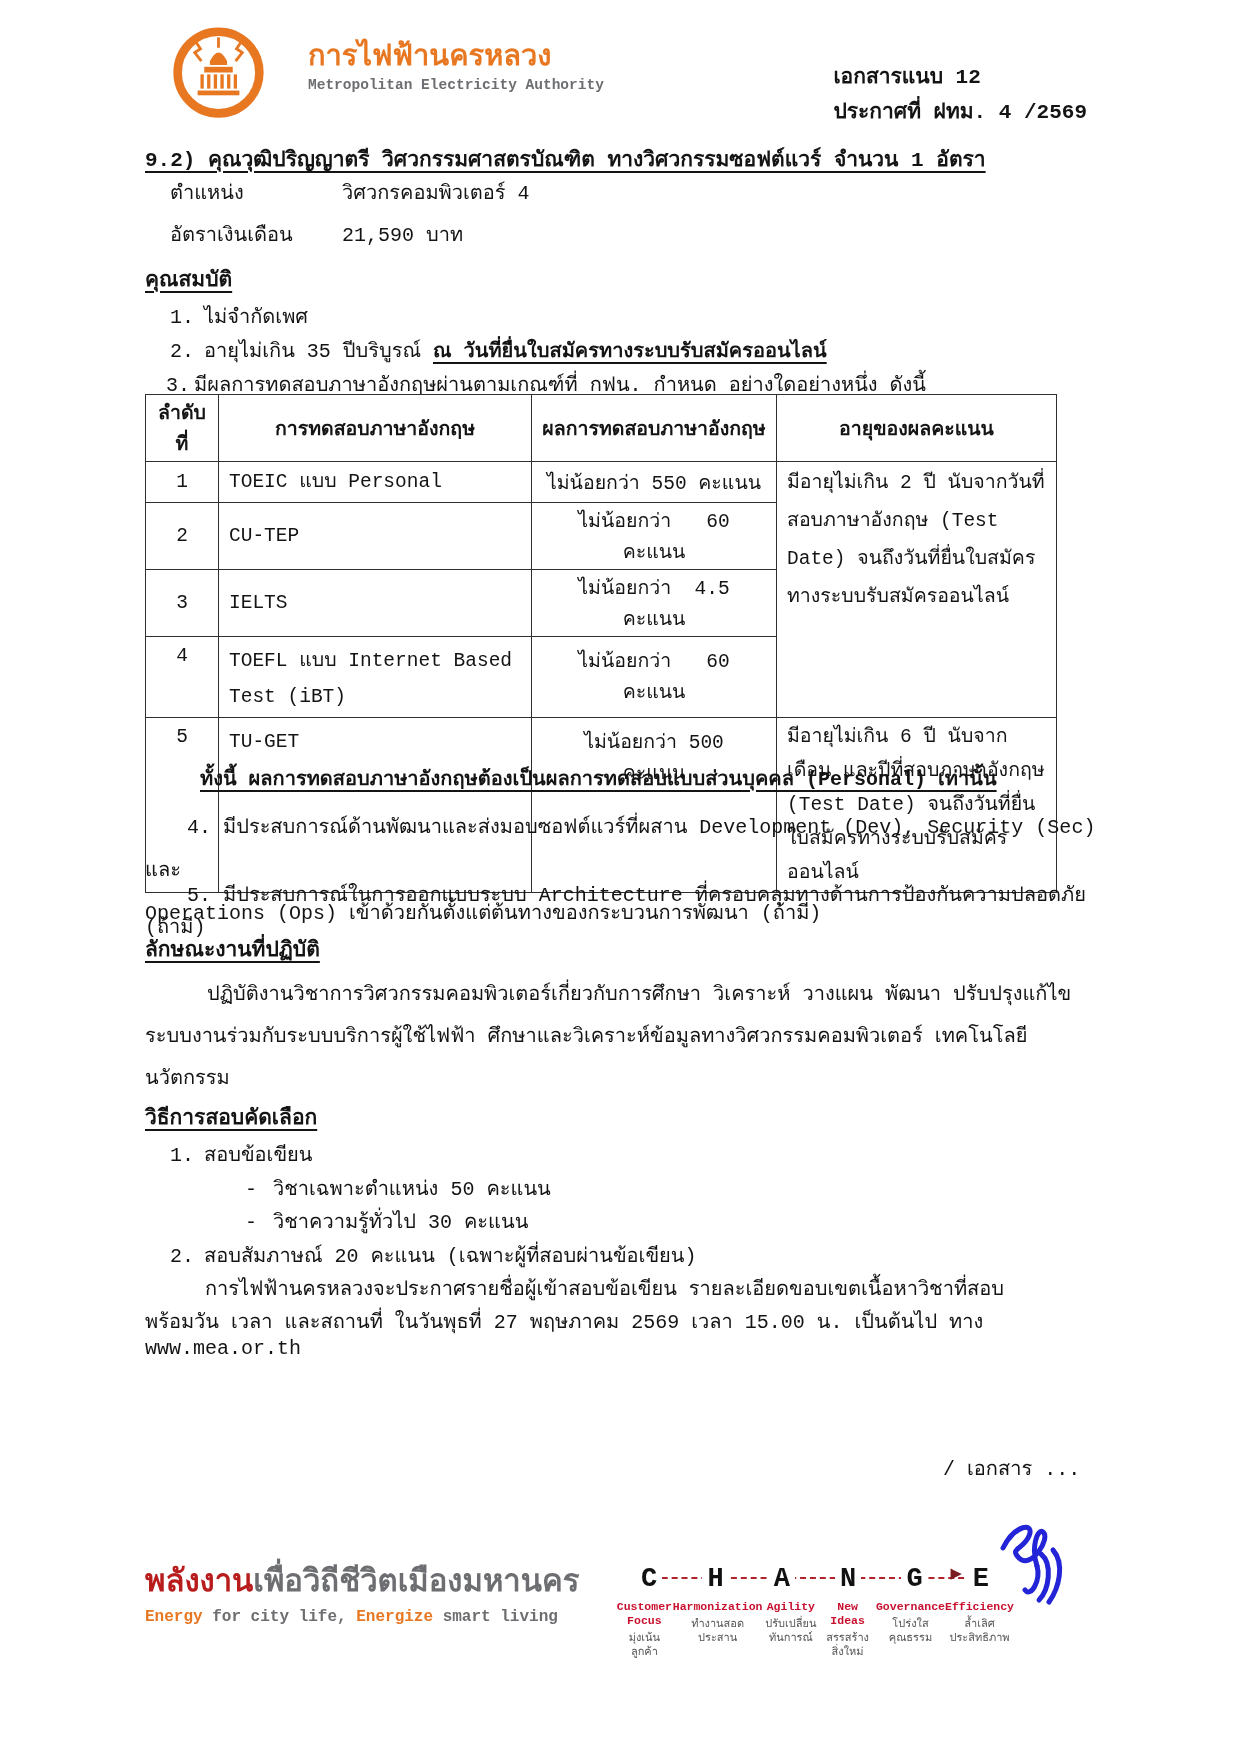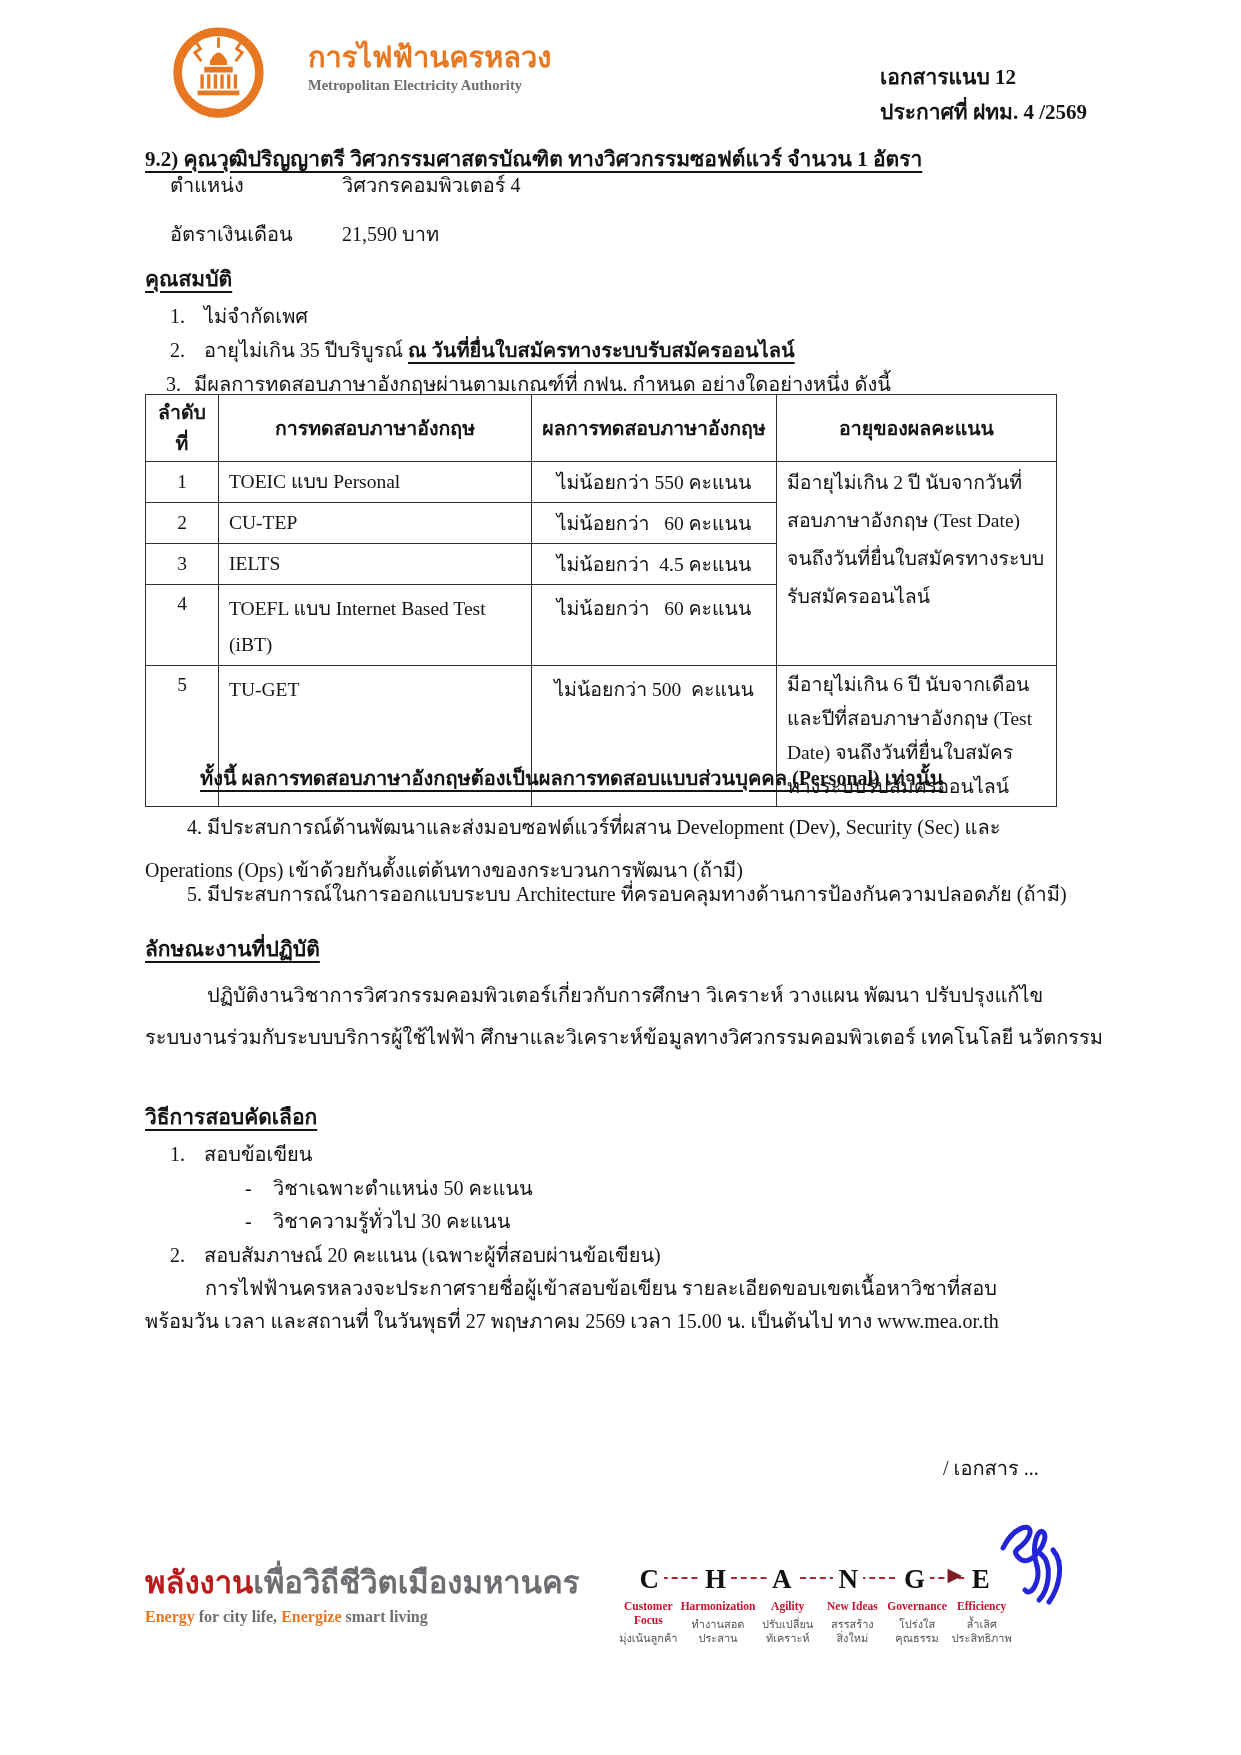--- a/index.html
+++ b/index.html
@@ -1,21 +1,21 @@
 <!DOCTYPE html>
 <html lang="th"><head>
 <meta charset="utf-8">
 <style>
   html,body{margin:0;padding:0;background:#ffffff;}
   .page{
     position:relative;
     width:1225px;height:1755px;
     margin:0 auto;
     background:#ffffff;
-    font-family:Liberation Serif, serif;
+    font-family:Liberation Mono, monospace;
     color:#141414;
     overflow:hidden;
   }
   .abs{position:absolute;}
   
   .org-th{font-size:29px;font-weight:bold;color:#E87722;line-height:1.1;}
   .org-en{font-size:14.5px;font-weight:bold;color:#6d6e71;margin-top:3px;}
   .doc-ref{font-size:21px;font-weight:bold;line-height:35px;}
   
   .h-underline{font-size:21px;font-weight:bold;text-decoration:underline;text-decoration-thickness:1.5px;text-underline-offset:5px;}
@@ -82,21 +82,21 @@
     <div class="org-en">Metropolitan Electricity Authority</div>
   </div>
   <div class="abs doc-ref" style="right:146px;top:60px;">
     <div>เอกสารแนบ 12</div>
     <div>ประกาศที่ ฝทม. 4 /2569</div>
   </div>
 
   <div class="abs" style="left:137px;top:142px;width:975px;">
     <span class="h-underline">9.2) คุณวุฒิปริญญาตรี วิศวกรรมศาสตรบัณฑิต ทางวิศวกรรมซอฟต์แวร์ จำนวน 1 อัตรา</span>
   </div>
-  <div class="abs body-txt" style="left:162px;top:169px;">
+  <div class="abs body-txt" style="left:162px;top:176px;">
     <span class="kv-label">ตำแหน่ง</span><span>วิศวกรคอมพิวเตอร์ 4</span>
   </div>
   <div class="abs body-txt" style="left:162px;top:218px;">
     <span class="kv-label">อัตราเงินเดือน</span><span>21,590 บาท</span>
   </div>
 
   <div class="abs body-txt" style="left:137px;top:262px;">
     <span class="h-underline">คุณสมบัติ</span>
   </div>
   <div class="abs body-txt" style="left:162px;top:300px;">
@@ -230,21 +230,21 @@
         <div class="change-en">Customer Focus</div>
         <div class="change-th">มุ่งเน้นลูกค้า</div>
       </div>
       <div class="change-lab">
         <div class="change-en">Harmonization</div>
         <div class="change-th">ทำงานสอดประสาน</div>
       </div>
       <div class="change-lab">
         <div class="change-en">Agility</div>
         <div class="change-th">ปรับเปลี่ยน
-ทัเคราะห์</div>
+ทันการณ์</div>
       </div>
       <div class="change-lab">
         <div class="change-en">New Ideas</div>
         <div class="change-th">สรรสร้าง
 สิ่งใหม่</div>
       </div>
       <div class="change-lab">
         <div class="change-en">Governance</div>
         <div class="change-th">โปร่งใสคุณธรรม</div>
       </div>

